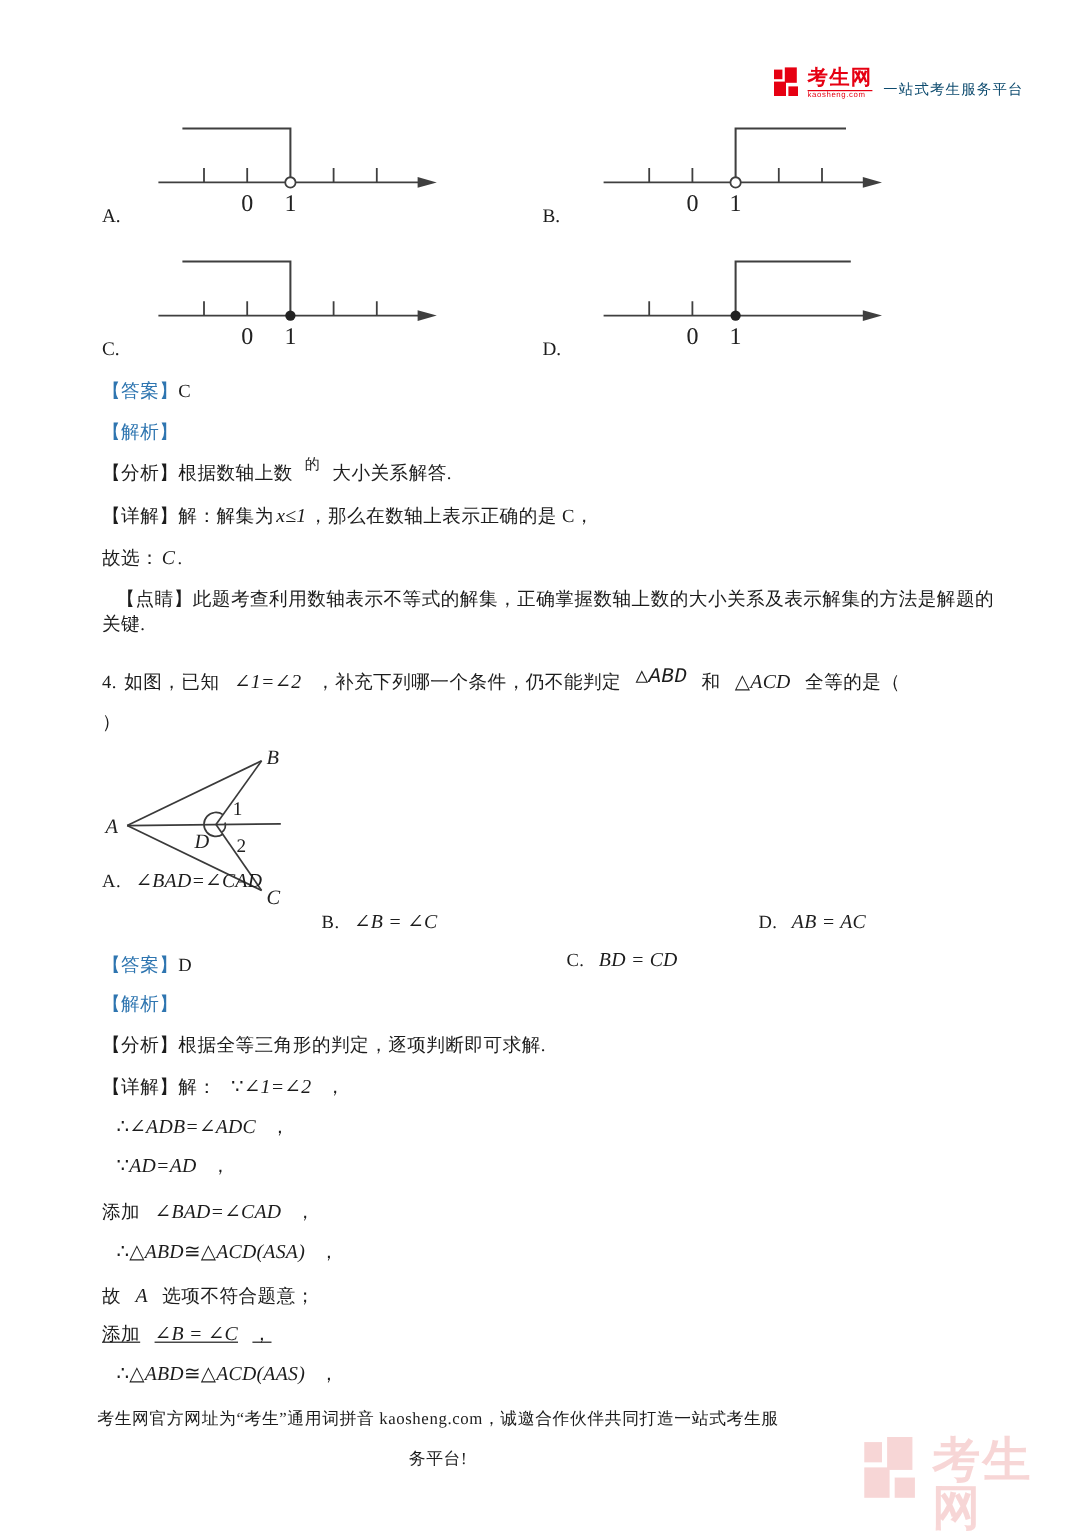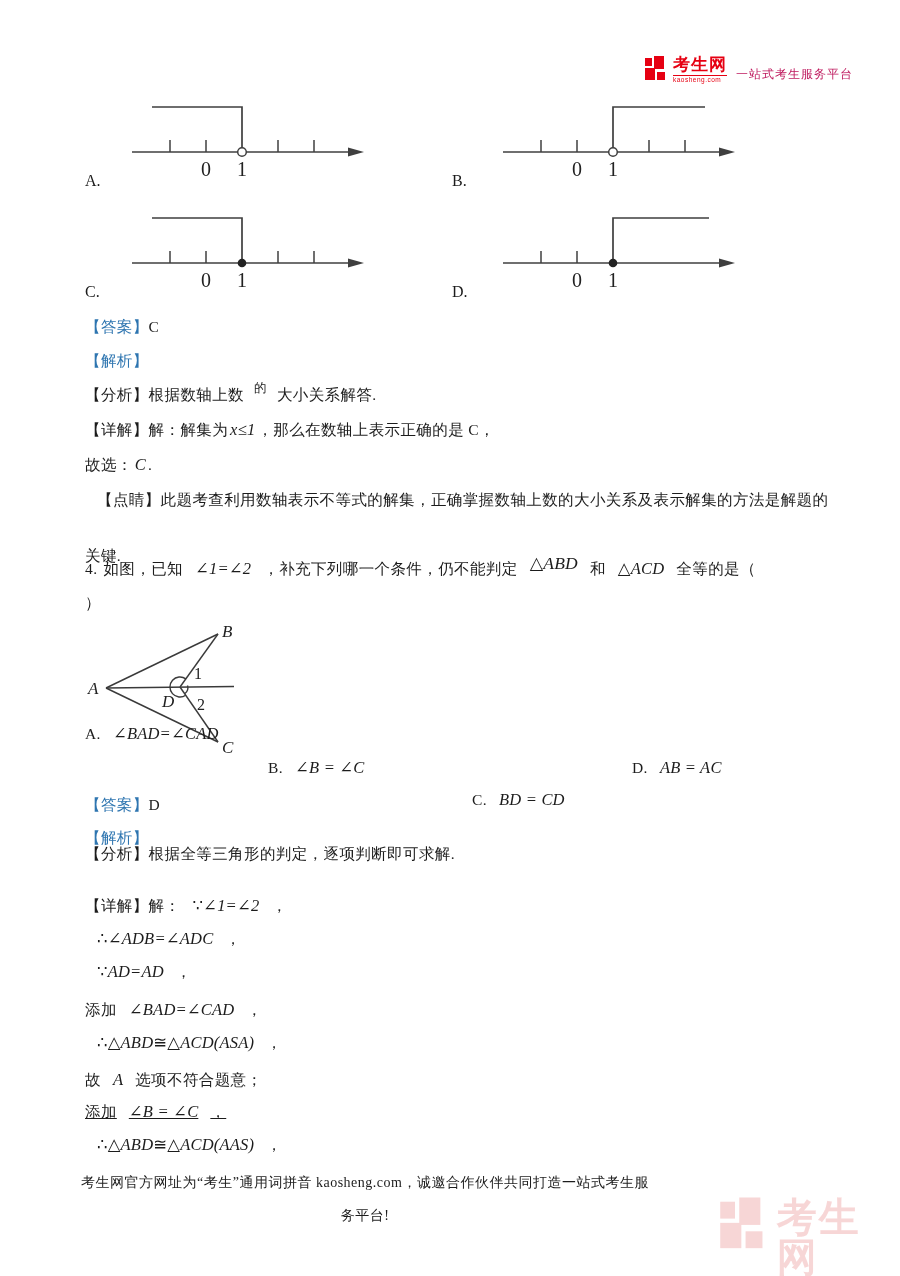--- a/index.html
+++ b/index.html
@@ -6,36 +6,36 @@
   body{
     width:900px;height:1276px;position:relative;overflow:hidden;
     background:#ffffff;color:#1c1c1c;
     font-family:"Liberation Serif","DejaVu Serif",serif;
   }
   .line{position:absolute;white-space:nowrap;font-size:15.5px;letter-spacing:0.4px;line-height:22px;}
   .tag-blue{color:#2e75b0;}
   .math{font-style:italic;font-size:16.5px;letter-spacing:0.2px;
         font-family:"Liberation Serif","DejaVu Serif","DejaVu Sans",serif;margin:0 12px;}
   .math-tight{margin:0 2px;}
-  .math-big{font-size:17.5px;position:relative;top:-5px;}
+  .math-big{font-size:17.5px;position:relative;top:-5px;font-family:Liberation Mono, monospace;}
   .sup-char{font-size:12.5px;position:relative;top:-8px;margin:0 10px;}
   .opt-label{font-size:15.5px;}
   .diagram{position:absolute;}
   .diag-label{position:absolute;font-size:16px;}
   .figure{position:absolute;}
   
   .logo{position:absolute;left:643px;top:56px;display:flex;align-items:flex-start;}
   .logo .blocks{width:25px;height:27px;margin-right:5px;}
   .logo .brandcol{display:flex;flex-direction:column;line-height:1;}
   .logo .brand{font-family:"Liberation Sans","DejaVu Sans",sans-serif;font-weight:bold;
                font-size:17px;color:#e60012;letter-spacing:1px;}
   .logo .domain{font-family:"Liberation Sans","DejaVu Sans",sans-serif;font-size:6.5px;
                 color:#e60012;letter-spacing:0.5px;margin-top:2px;border-top:1px solid #e60012;padding-top:1px;}
   .logo .tagline{font-family:"Liberation Sans","DejaVu Sans",sans-serif;font-size:12px;
-                 color:#be185d;margin-left:9px;margin-top:10px;letter-spacing:1px;}
+                 color:#0c4a6e;margin-left:9px;margin-top:10px;letter-spacing:1px;}
   
   .footer-line{position:absolute;left:0;width:730px;text-align:center;font-size:14px;letter-spacing:0.5px;}
   
   .watermark{position:absolute;left:716px;top:1197px;display:flex;align-items:flex-start;opacity:0.55;}
   .watermark .blocks{width:54px;height:58px;margin-right:8px;}
   .watermark .wcol{display:flex;flex-direction:column;line-height:1;}
   .watermark .wbrand{font-family:"Liberation Sans","DejaVu Sans",sans-serif;font-weight:bold;
                      font-size:40px;color:#f2b6b6;letter-spacing:2px;}
   svg{display:block;}
   .nl-stroke{stroke:#3f3f3f;stroke-width:1.5;fill:none;}
@@ -140,21 +140,21 @@
   <span>【详解】</span><span>解：解集为</span><span class="math math-tight">x≤1</span><span>，那么在数轴上表示正确的是 C，</span>
 </div>
 
 <div class="line" style="left:85px;top:454px;">
   <span>故选：</span><span class="math math-tight">C</span><span>.</span>
 </div>
 
 <div class="line" style="left:85px;top:489px;margin-left:12px;">
   <span>【点睛】</span><span>此题考查利用数轴表示不等式的解集，正确掌握数轴上数的大小关系及表示解集的方法是解题的</span>
 </div>
-<div class="line" style="left:85px;top:545px;text-align:center;">
+<div class="line" style="left:85px;top:510px;text-align:center;">
   <span>关键.</span>
 </div>
 
 <div class="line" style="left:85px;top:557px;">
   <span style="margin-right:6px;">4.</span><span>如图，已知</span><span class="math">∠1=∠2</span><span>，补充下列哪一个条件，仍不能判定</span><span class="math math-big">△ABD</span><span>和</span><span class="math">△ACD</span><span>全等的是（</span>
 </div>
 <div class="line" style="left:85px;top:592px;">
   <span>）</span>
 </div>
 
@@ -188,21 +188,21 @@
 <div class="line" style="left:632px;top:757px;">
   <span class="opt-label">D.</span><span class="math">AB = AC</span>
 </div>
 
 <div class="line" style="left:85px;top:794px;">
   <span class="tag-blue">【答案】</span><span>D</span>
 </div>
 <div class="line" style="left:85px;top:827px;">
   <span class="tag-blue">【解析】</span>
 </div>
-<div class="line" style="left:85px;top:843px;">
+<div class="line" style="left:85px;top:861px;">
   <span>【分析】</span><span>根据全等三角形的判定，逐项判断即可求解.</span>
 </div>
 
 <div class="line" style="left:85px;top:895px;">
   <span>【详解】解：</span><span class="math">∵∠1=∠2</span><span>，</span>
 </div>
 <div class="line" style="left:85px;top:928px;">
   <span></span><span class="math">∴∠ADB=∠ADC</span><span>，</span>
 </div>
 <div class="line" style="left:85px;top:961px;">

